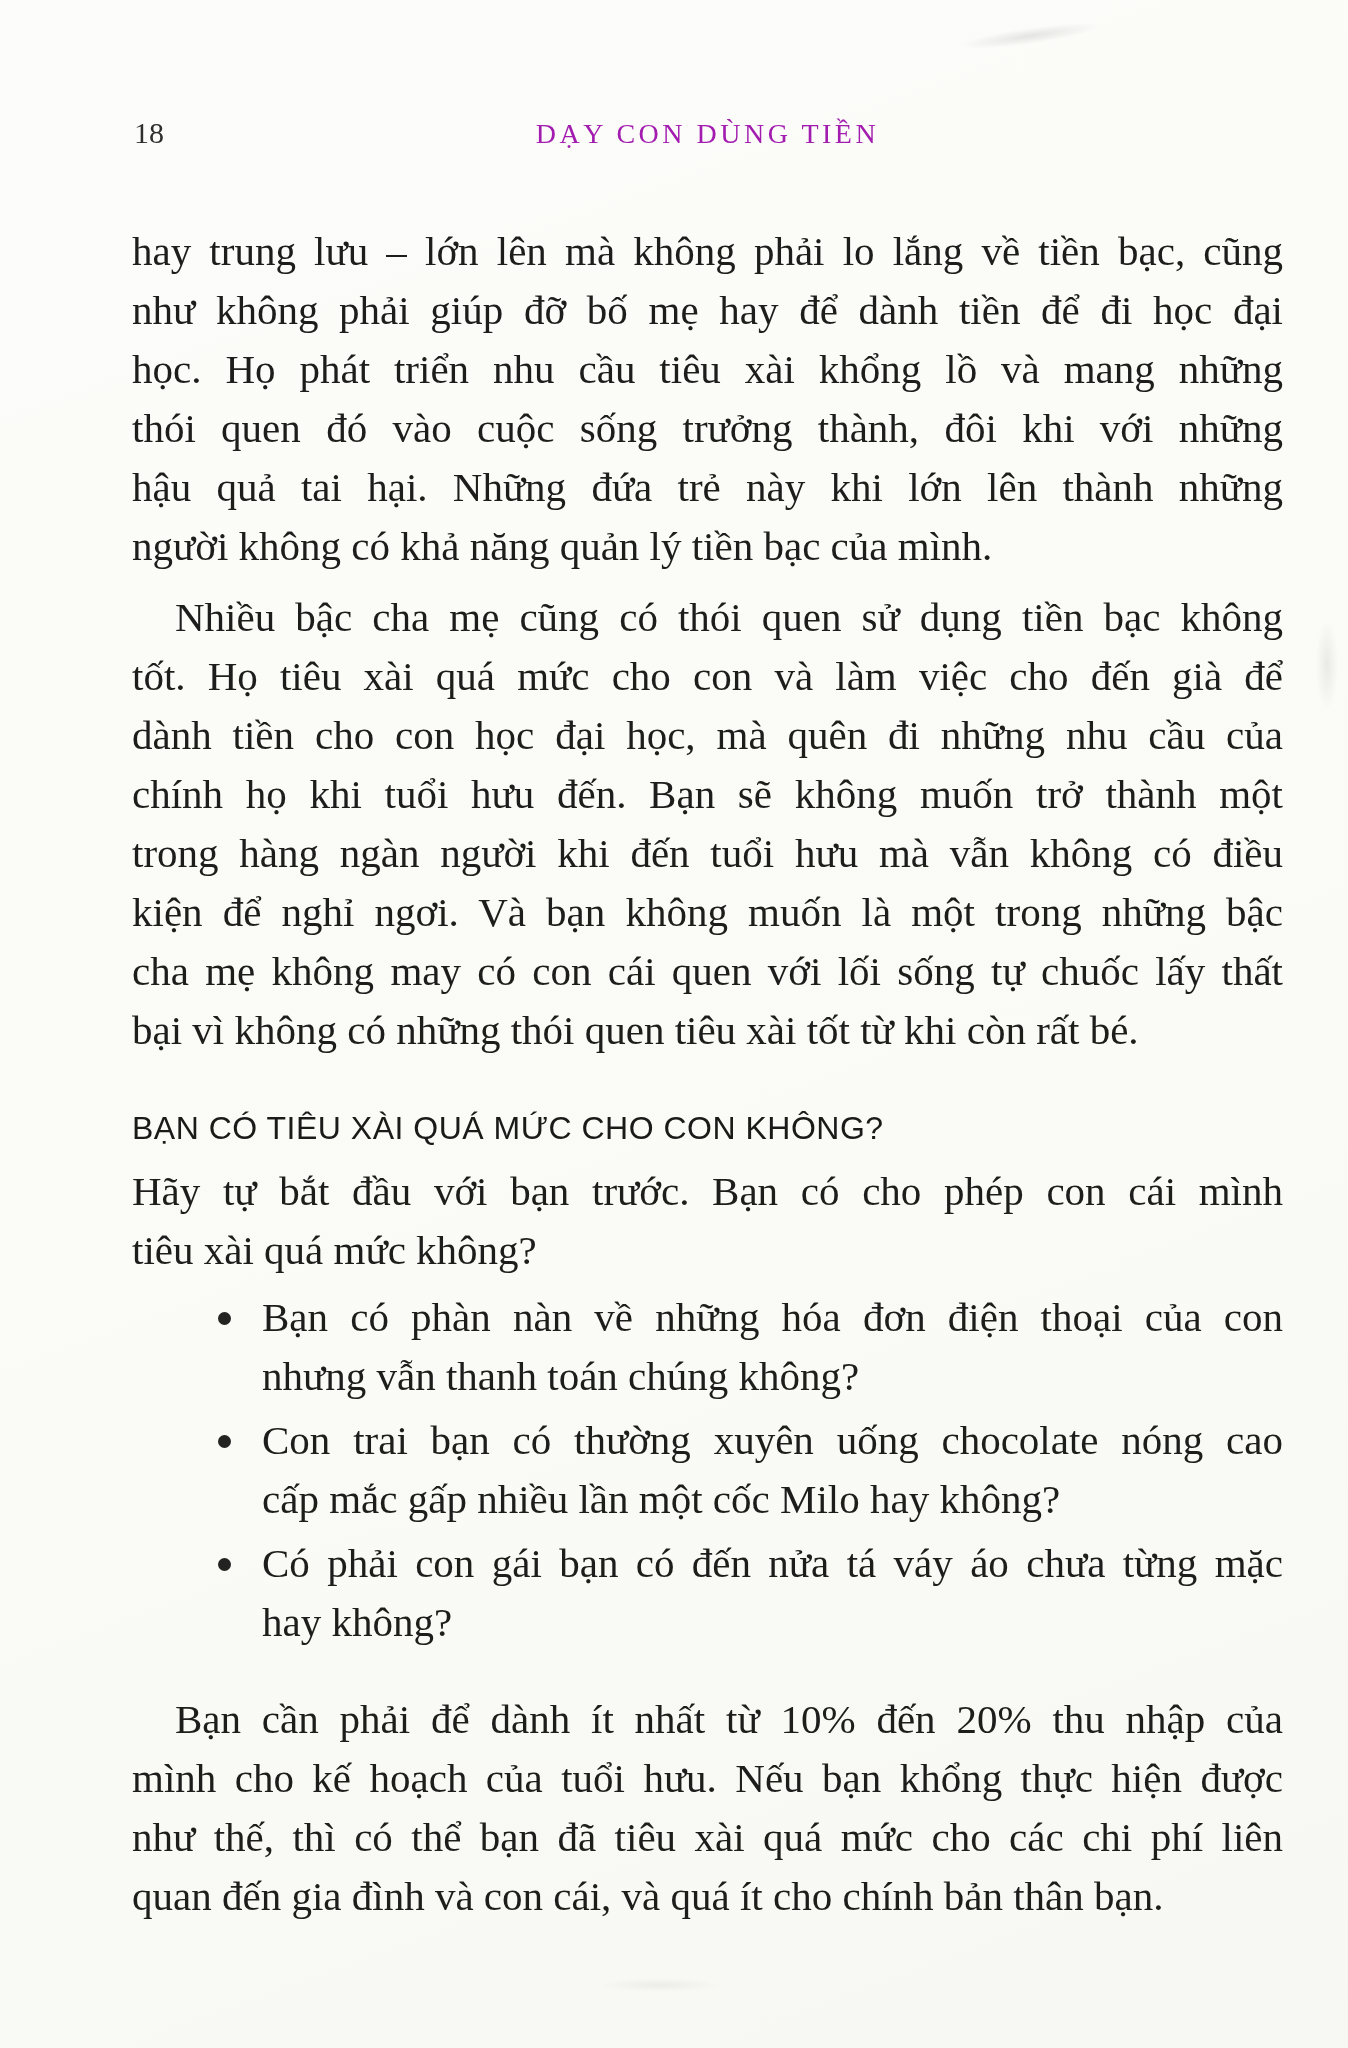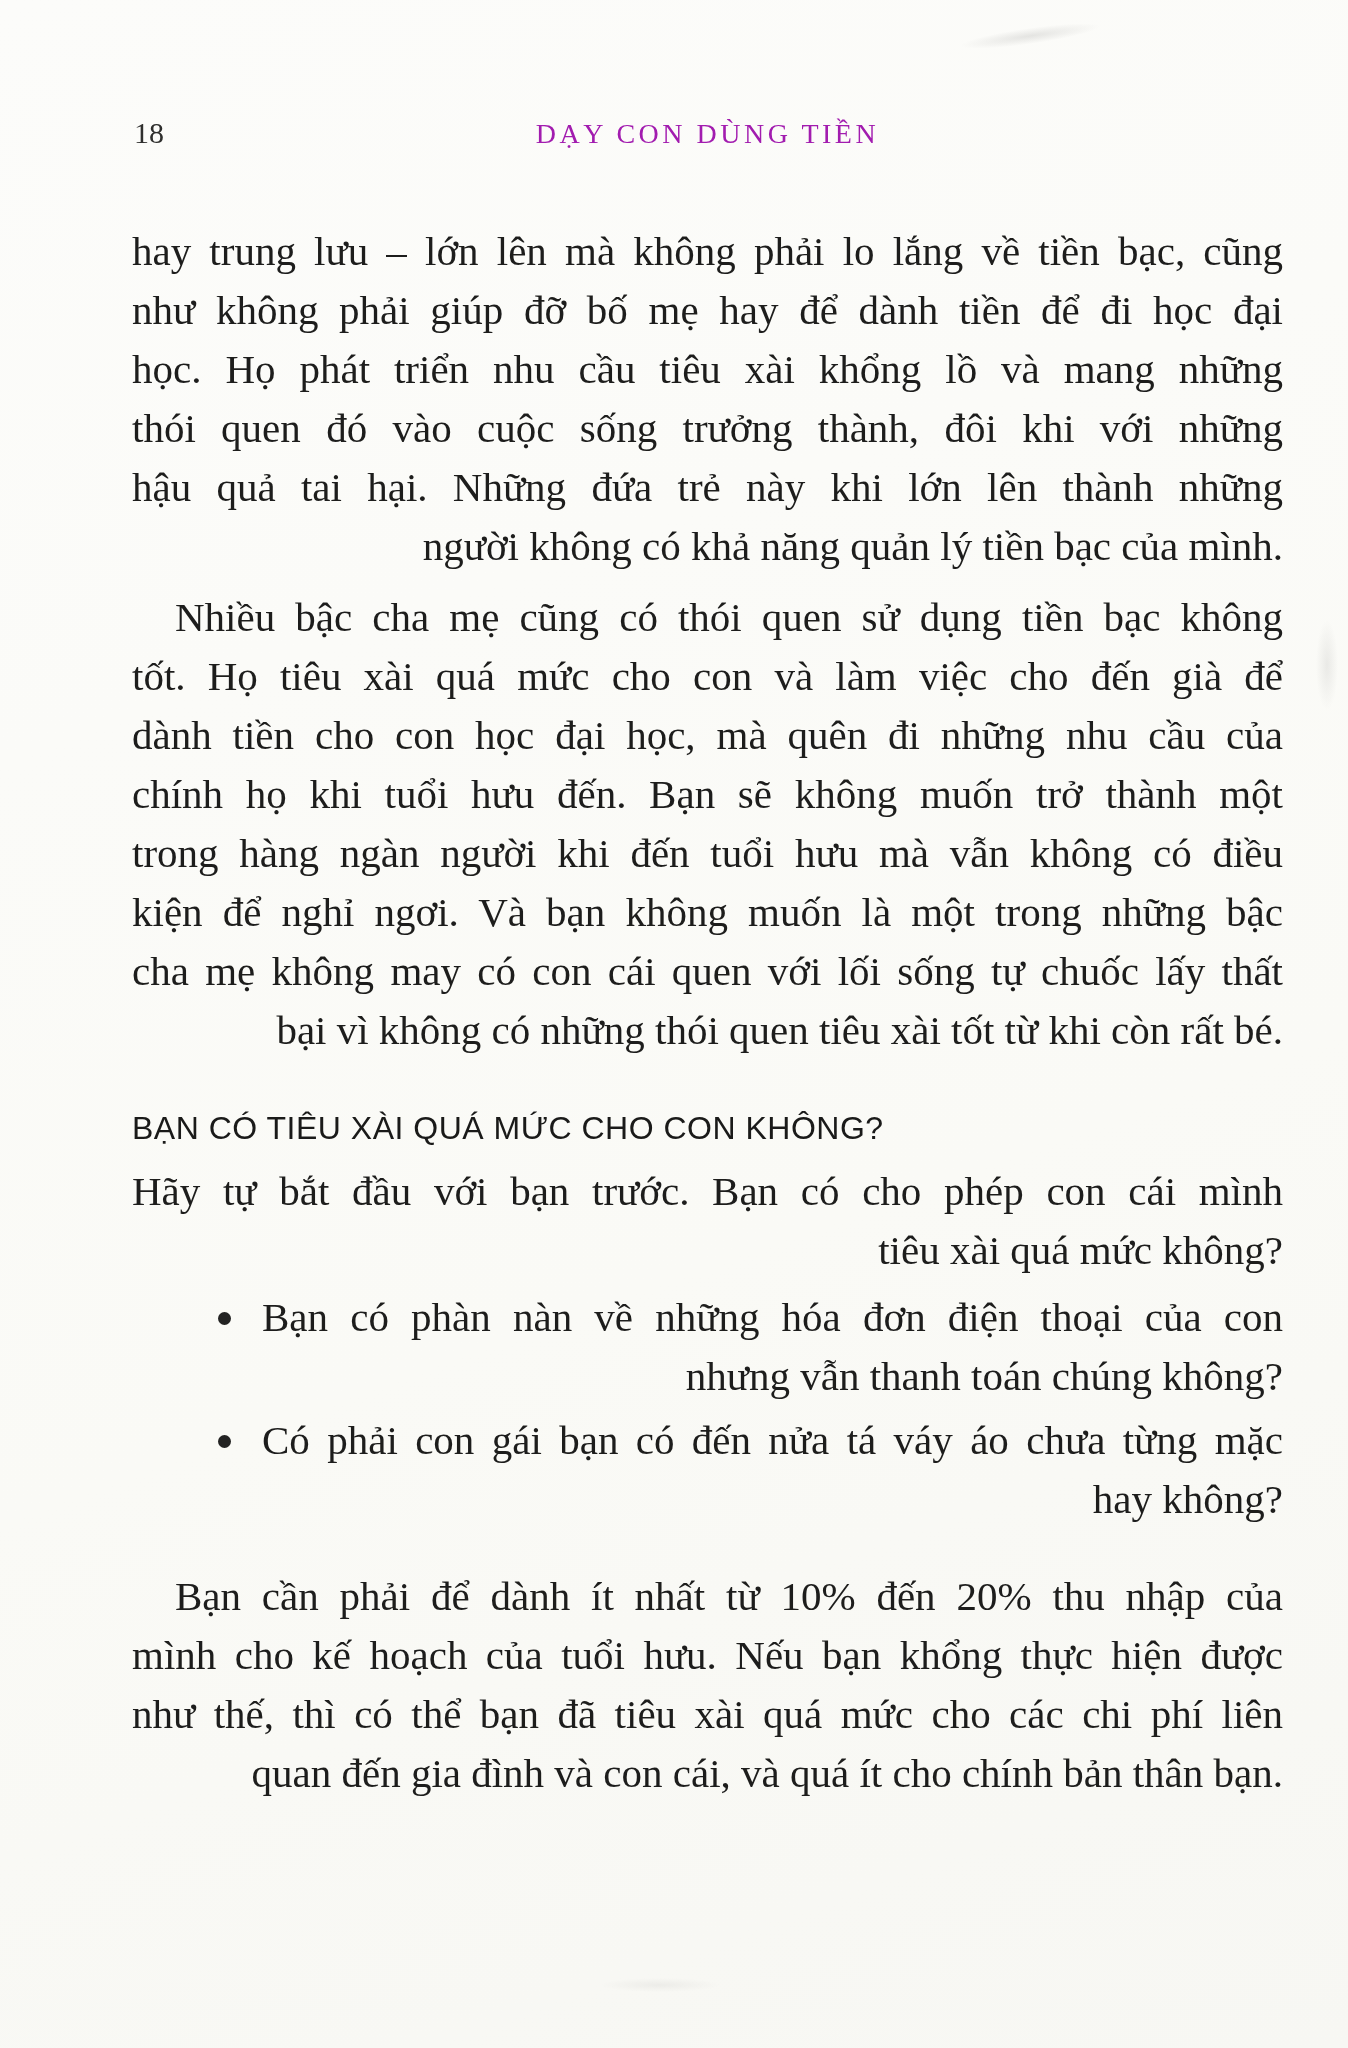--- a/index.html
+++ b/index.html
@@ -24,21 +24,21 @@
     position: absolute; left: 0; right: 0; top: 2px;
     text-align: center;
     font-size: 28px; letter-spacing: 3.5px; color: #a21caf;
   }
   .content {
     position: absolute; top: 222px; left: 132px; width: 1151px;
     font-size: 41px; line-height: 59px;
   }
   .para { margin: 0; }
   .para + .para { margin-top: 12px; }
-  .line { text-align: right; white-space: normal; }
+  .line { text-align: left; white-space: normal; }
   .line.j { text-align: justify; text-align-last: justify; }
   .line.indent { text-indent: 43px; }
   .section-heading {
     font-family: "Liberation Sans", "DejaVu Sans", sans-serif;
     font-weight: 400;
     font-size: 32px; line-height: 60px;
     letter-spacing: 0.5px;
     color: #1a1a19;
     margin: 38px 0 4px 0;
   }
@@ -102,20 +102,27 @@
       <li>
         <span class="bullet-dot"></span>
         <div class="bullet-text">
           <div class="line j">Bạn có phàn nàn về những hóa đơn điện thoại của con</div>
           <div class="line">nhưng vẫn thanh toán chúng không?</div>
         </div>
       </li>
       <li>
         <span class="bullet-dot"></span>
         <div class="bullet-text">
+          <div class="line j">Con trai bạn có thường xuyên uống chocolate nóng cao</div>
+          <div class="line">cấp mắc gấp nhiều lần một cốc Milo hay không?</div>
+        </div>
+      </li>
+      <li>
+        <span class="bullet-dot"></span>
+        <div class="bullet-text">
           <div class="line j">Có phải con gái bạn có đến nửa tá váy áo chưa từng mặc</div>
           <div class="line">hay không?</div>
         </div>
       </li>
     </ul>
     <div class="para after-bullets">
       <div class="line j indent">Bạn cần phải để dành ít nhất từ 10% đến 20% thu nhập của</div>
       <div class="line j">mình cho kế hoạch của tuổi hưu. Nếu bạn khổng thực hiện được</div>
       <div class="line j">như thế, thì có thể bạn đã tiêu xài quá mức cho các chi phí liên</div>
       <div class="line">quan đến gia đình và con cái, và quá ít cho chính bản thân bạn.</div>

